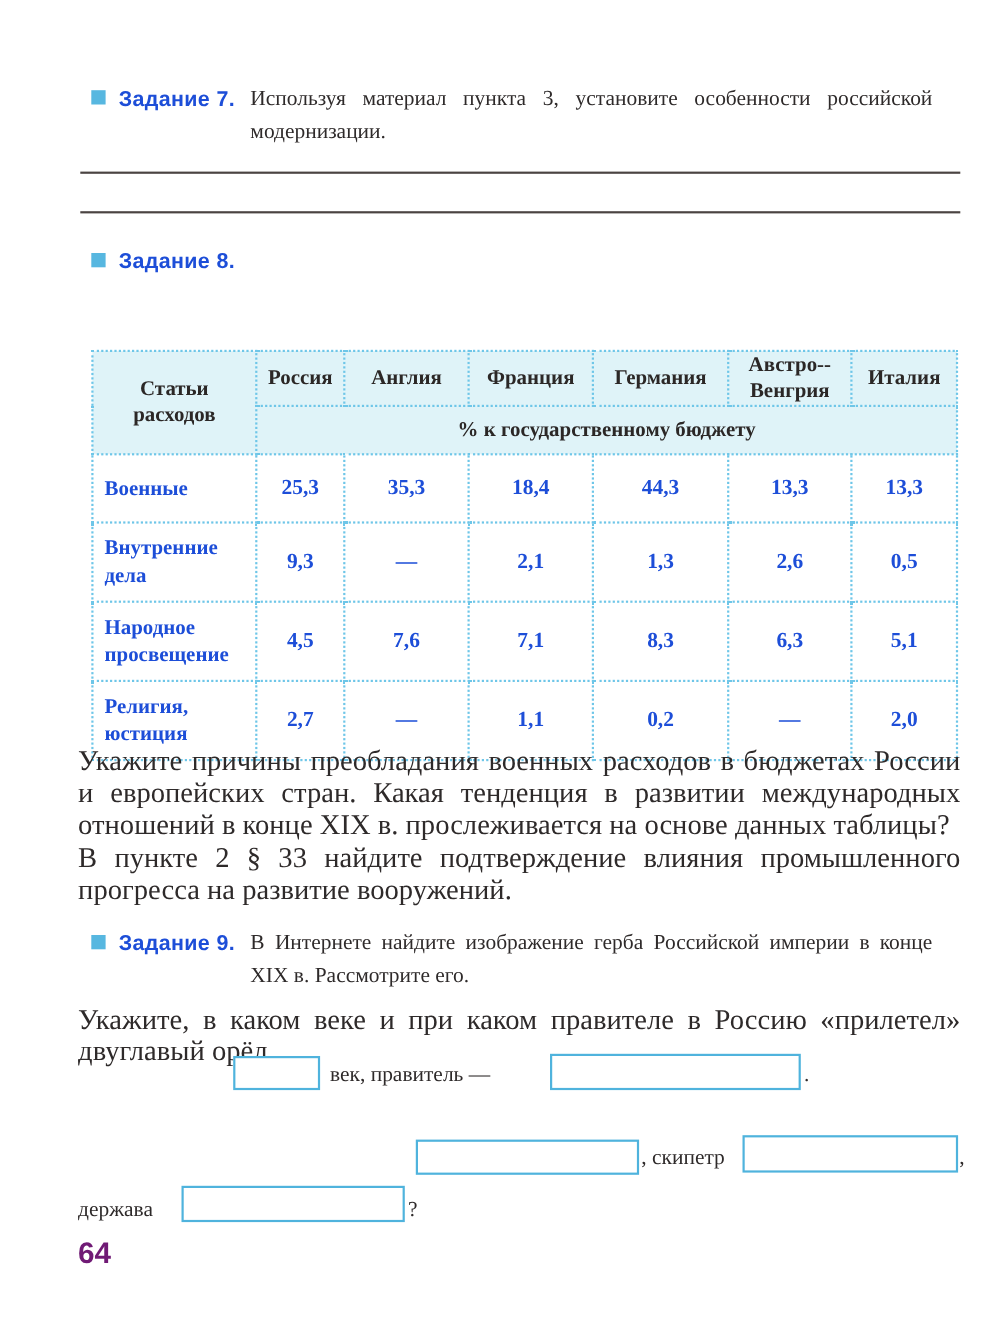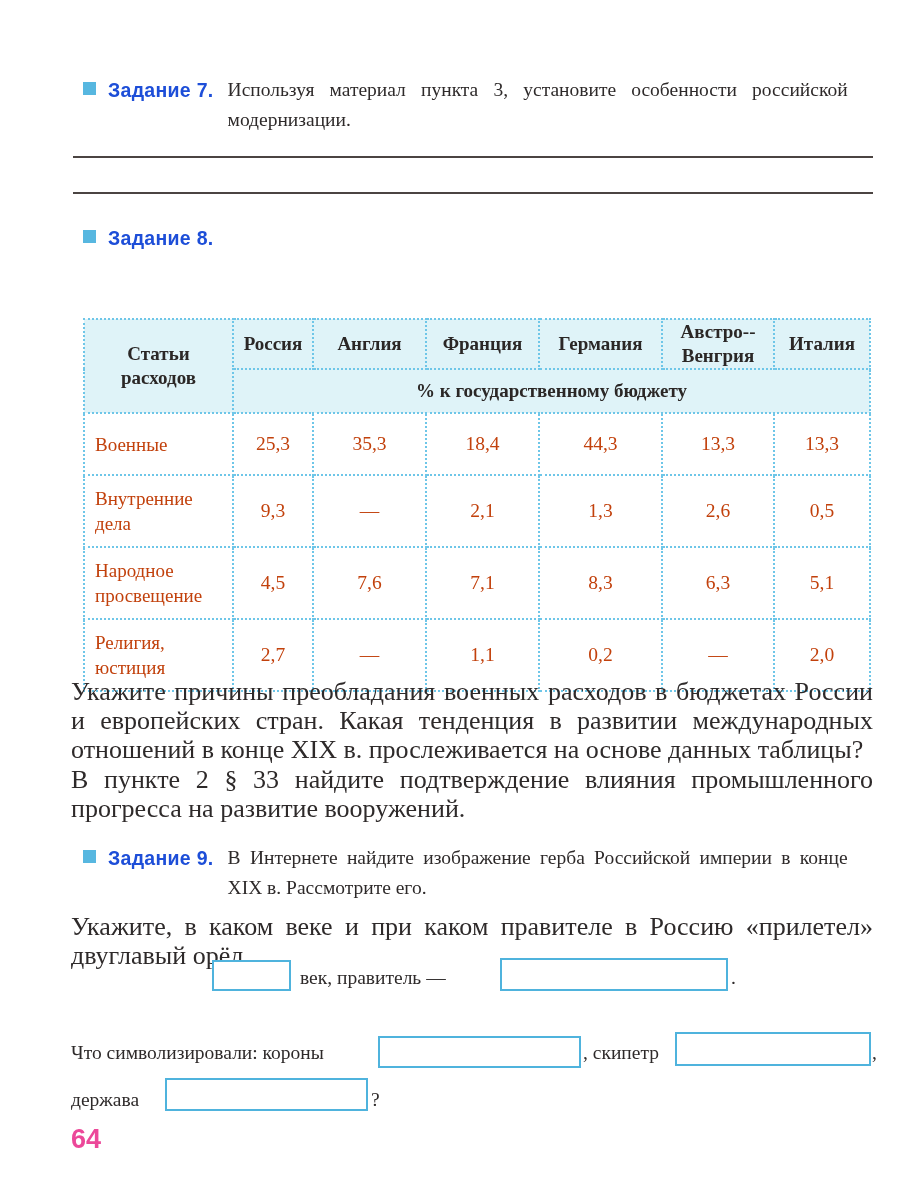--- a/index.html
+++ b/index.html
@@ -102,21 +102,22 @@
     text-align: center;
     padding: 0 6px;
   }
   .budget-table thead th.pct {
     height: 42px;
   }
   .budget-table tbody td {
     height: 52px;
     text-align: center;
     font-size: 19.5px;
-    color: #c2410c;
+    color: #1d4ed8;
+    font-weight: bold;
   }
   .budget-table tbody td.rowhead {
     text-align: left;
     padding: 4px 6px 4px 10px;
     line-height: 25px;
     font-size: 19px;
   }
   .budget-table tbody tr.tall td { height: 62px; }
 
   
@@ -145,21 +146,21 @@
   }
 
   
   .page-number {
     position: absolute;
     left: 71px;
     top: 1124px;
     font-family: "Liberation Sans", "DejaVu Sans", sans-serif;
     font-weight: bold;
     font-size: 27px;
-    color: #ec4899;
+    color: #701a75;
   }
 </style>
 </head>
 <body>
 
 <div class="page">
 
   <div class="task" style="left:83px; top:75px; width:790px;">
     <div class="task-bullet"></div>
     <div class="task-label">Задание 7.</div>
@@ -249,21 +250,20 @@
   </div>
 
   <div class="para" style="left:71px; top:912px; width:802px;">Укажите, в каком веке и при каком правителе в Россию «прилетел» двуглавый орёл.</div>
 
   <div class="answer-box" style="left:212px; top:960px; width:79px; height:31px;"></div>
   <div class="frag" style="left:300px; top:963px;">век, правитель —</div>
   <div class="answer-box" style="left:500px; top:958px; width:228px; height:33px;"></div>
   <div class="frag" style="left:731px; top:963px;">.</div>
 
 
-  <div class="frag" style="left:71px; top:1038px;">Что символизировали: короны</div>
   <div class="answer-box" style="left:378px; top:1036px; width:203px; height:32px;"></div>
   <div class="frag" style="left:583px; top:1038px;">, скипетр</div>
   <div class="answer-box" style="left:675px; top:1032px; width:196px; height:34px;"></div>
   <div class="frag" style="left:872px; top:1038px;">,</div>
 
   <div class="frag" style="left:71px; top:1085px;">держава</div>
   <div class="answer-box" style="left:165px; top:1078px; width:203px; height:33px;"></div>
   <div class="frag" style="left:371px; top:1085px;">?</div>
 
   <div class="page-number">64</div>

